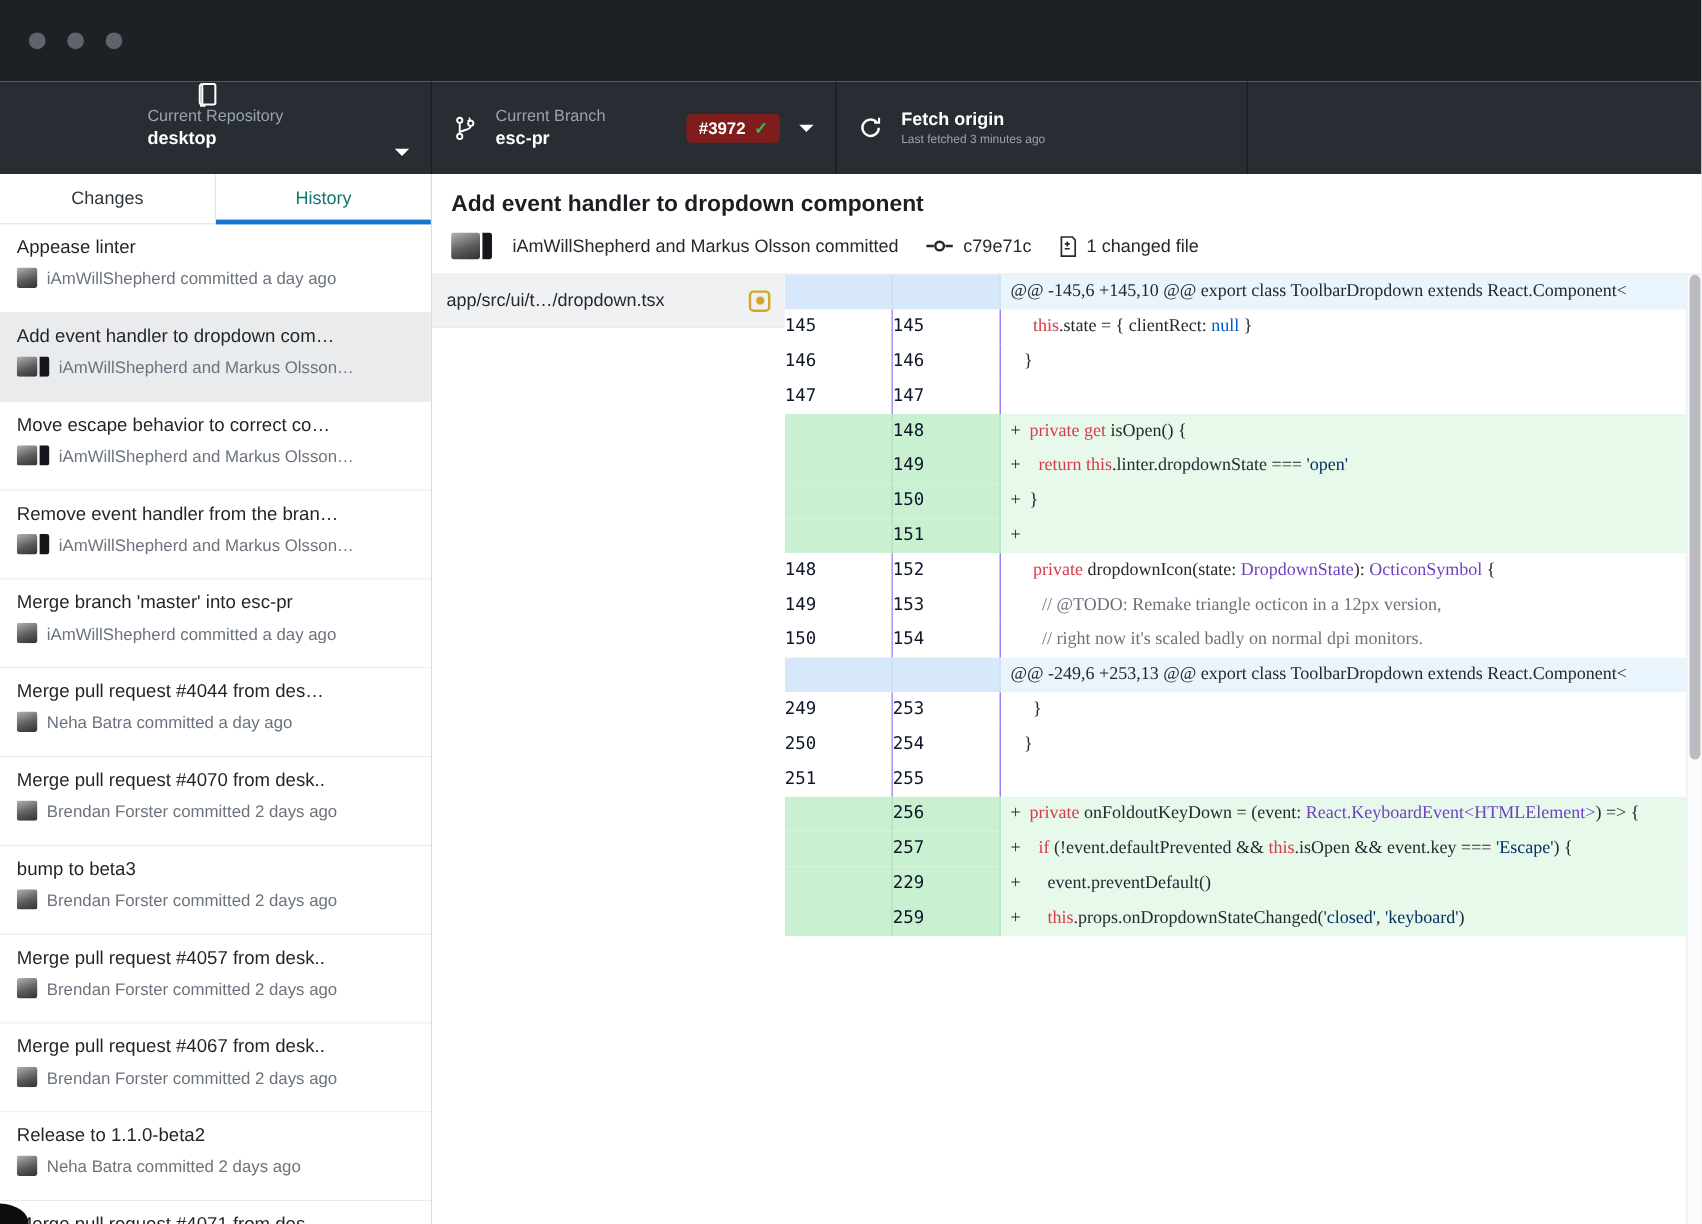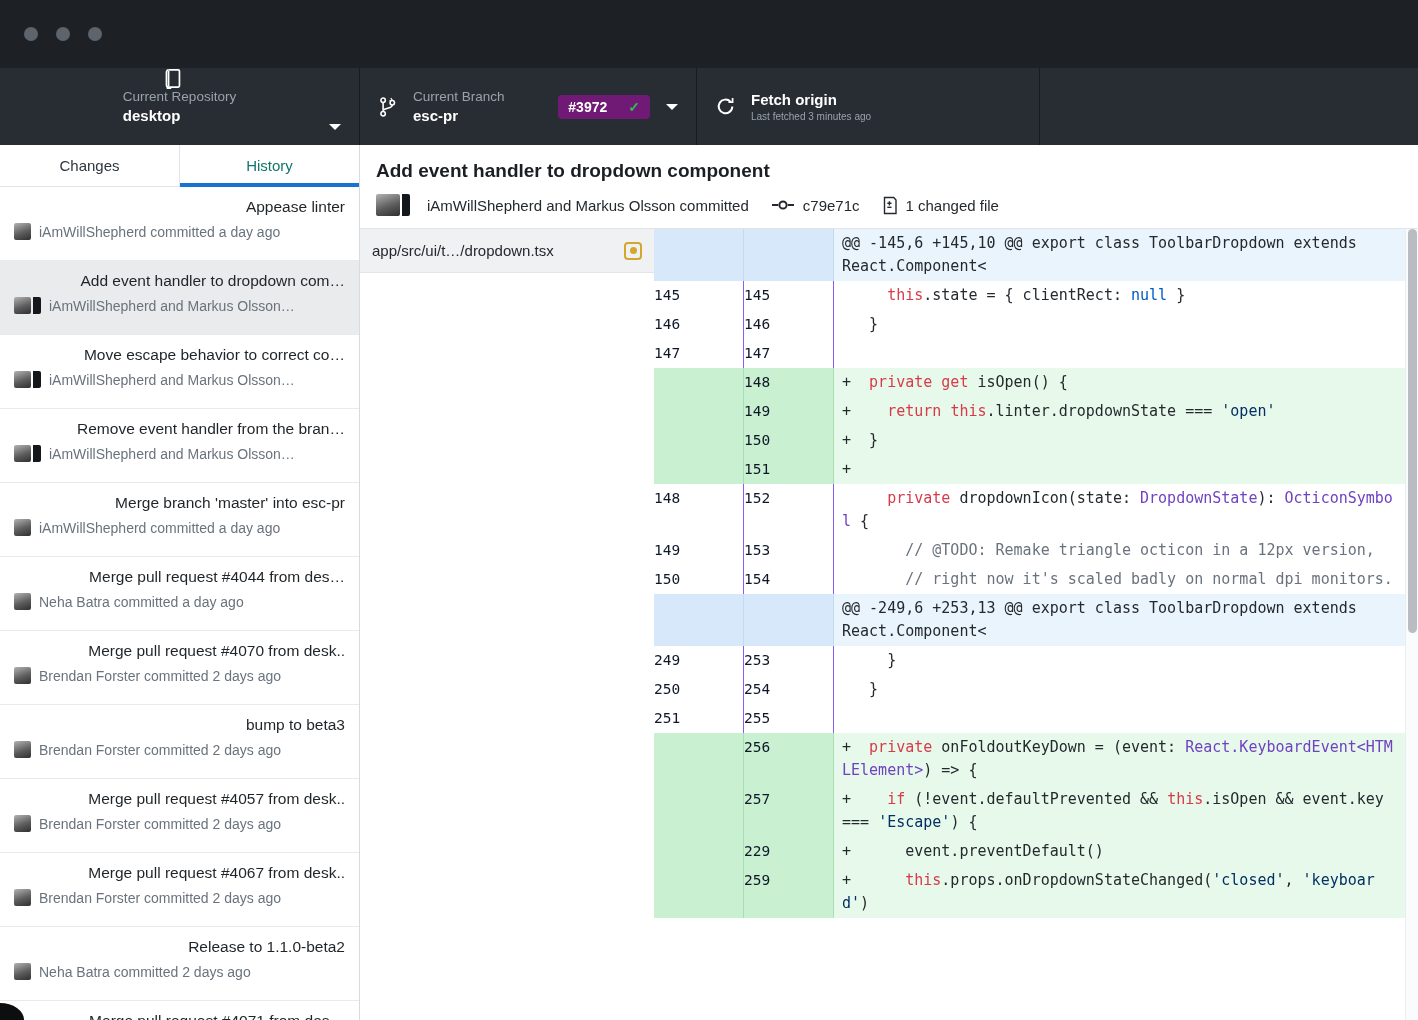--- a/index.html
+++ b/index.html
@@ -17,30 +17,30 @@
   .tb-section.repo{width:360px;padding-left:18px;flex-direction:column;}
   .tb-section.branch{width:337px;}
   .tb-section.fetch{width:343px;}
   .tb-rest{flex:1;}
   .tb-icon{margin-right:15px;flex:none;display:flex;}
   .tb-text{display:flex;flex-direction:column;min-width:0;}
   .tb-label{font-size:13.5px;color:#9aa2ab;margin-bottom:3px;white-space:nowrap;}
   .tb-value{font-size:15px;font-weight:bold;color:#ffffff;white-space:nowrap;}
   .tb-sub{font-size:10px;color:#9aa2ab;margin-top:3px;white-space:nowrap;}
   .tb-title{font-size:15px;font-weight:bold;color:#fff;white-space:nowrap;}
-  .pr-badge{margin-left:auto;background:#701a75;border-radius:4px;padding:4px 10px;display:flex;align-items:center;gap:21px;
+  .pr-badge{margin-left:auto;background:#7f1d1d;border-radius:4px;padding:4px 10px;display:flex;align-items:center;gap:7px;
     color:#fff;font-weight:bold;font-size:14px;flex:none;justify-content:flex-end;}
   .pr-badge .check{color:#2fbf50;font-size:14px;font-weight:bold;}
   .caret-down{width:0;height:0;border-left:6px solid transparent;border-right:6px solid transparent;border-top:6px solid #fff;flex:none;}
   .repo .caret-down{margin-left:auto;}
   .branch .caret-down{margin-left:16px;}
   
   .body{display:flex;height:875px;}
   
-  .sidebar{width:360px;flex:none;border-right:1px solid #d9dcdf;display:flex;flex-direction:column;background:#fff;text-align:right;}
+  .sidebar{width:360px;flex:none;border-right:1px solid #d9dcdf;display:flex;flex-direction:column;background:#fff;}
   .tabs{height:42px;flex:none;display:flex;border-bottom:1px solid #e1e4e8;}
   .tab{flex:1;display:flex;align-items:center;justify-content:center;font-size:15px;color:#2f363d;position:relative;cursor:default;}
   .tab + .tab{border-left:1px solid #e1e4e8;}
   .tab.selected{color:#0f766e;}
   .tab.selected::after{content:"";position:absolute;left:0;right:0;bottom:-1px;height:4px;background:#1774d1;}
   .commit-list{flex:1;overflow:hidden;}
   .commit-item{height:74px;border-bottom:1px solid #e8eaec;padding:11px 14px 0;background:#fff;}
   .commit-item.selected{background:#e9ebed;}
   .ci-title{font-size:15.5px;font-weight:normal;color:#1f2428;white-space:nowrap;overflow:hidden;}
   .ci-meta{margin-top:7px;display:flex;align-items:center;font-size:14px;color:#6a737d;white-space:nowrap;overflow:hidden;}
@@ -65,21 +65,21 @@
   .file-row{height:44px;background:#eff1f3;border-bottom:1px solid #e1e4e8;display:flex;align-items:center;
     padding:0 12px;font-size:15px;color:#24292e;text-align:right;}
   .file-path{white-space:nowrap;overflow:hidden;}
   .file-status{margin-left:auto;width:18px;height:18px;border:2px solid #d4a72c;border-radius:4px;position:relative;flex:none;}
   .file-status::after{content:"";position:absolute;left:50%;top:50%;width:7px;height:7px;margin:-3.5px 0 0 -3.5px;border-radius:50%;background:#d4a72c;}
   .diff-panel{flex:1;min-width:0;position:relative;overflow:hidden;background:#fff;
     font-family:"DejaVu Sans Mono",monospace;font-size:15px;line-height:23px;color:#24292e;}
   .diff-row{display:flex;}
   .gut{width:90px;flex:none;padding:3px 16px 3px 0;color:#0f172a;font-size:14.5px;
     border-right:1px solid #8b5cf6;background:#fff;}
-  .code{flex:1;min-width:0;padding:3px 18px 3px 8px;white-space:pre-wrap;word-break:break-all;}
+  .code{flex:1;min-width:0;padding:3px 18px 3px 8px;white-space:pre-wrap;word-break:break-all;font-family:Liberation Serif, serif;}
   .diff-row.add .gut{background:#c9f0d0;border-right-color:#a9ddb4;}
   .diff-row.add .code{background:#e7f9eb;}
   .diff-row.hunk .gut{background:#d6e8f9;border-right-color:#c3daf0;}
   .diff-row.hunk .code{background:#eaf4fc;color:#3c454e;word-break:normal;overflow-wrap:break-word;}
   .sk{color:#d73a49;} .st{color:#6f42c1;} .sc{color:#005cc5;} .ss{color:#032f62;} .sm{color:#6a737d;} .sp{color:#24292e;}
   .diff-scrollbar{position:absolute;top:0;right:0;bottom:0;width:13px;background:#fafbfc;border-left:1px solid #ebedef;}
   .diff-thumb{position:absolute;top:0;left:2px;width:9px;height:404px;border-radius:5px;background:#b9bdc2;}
   .corner-wedge{position:absolute;left:0;bottom:0;width:24px;height:17px;background:#0c0e10;border-top-right-radius:100% 100%;}
   svg{display:block;}
 </style>

